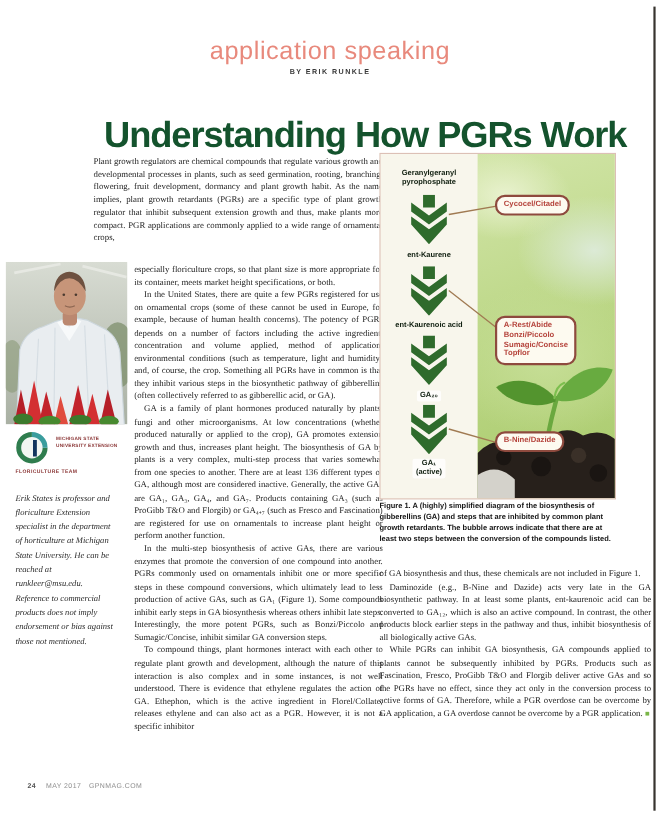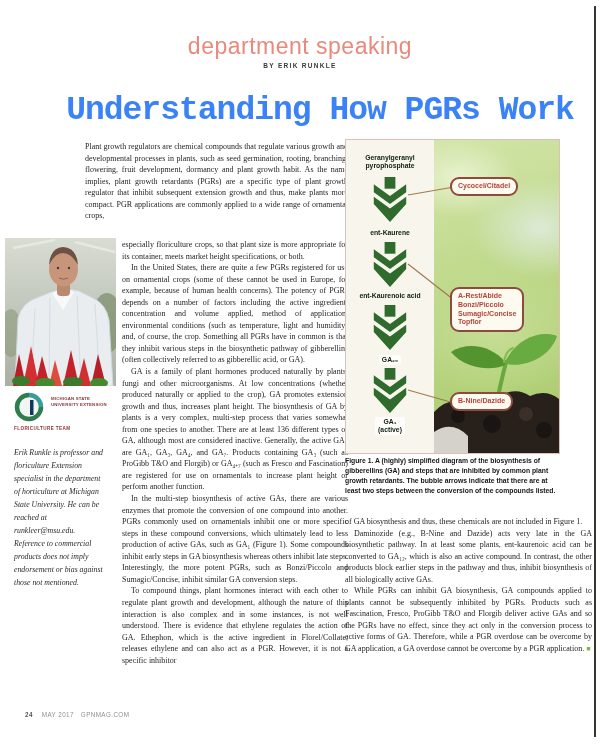--- a/index.html
+++ b/index.html
@@ -5,22 +5,22 @@
   html,body{margin:0;padding:0;background:#ffffff;}
   .page{position:relative;width:600px;height:751px;background:#fff;overflow:hidden;
         font-family:"Liberation Sans",sans-serif;color:#1f1f1f;}
   .scan-edge{position:absolute;left:594px;top:6px;width:2px;height:731px;background:#38342f;}
 
   
   .col-title{position:absolute;top:33px;left:0;width:600px;text-align:center;
     font-size:23px;font-weight:400;letter-spacing:.5px;color:#e8897c;}
   .byline{position:absolute;top:62px;left:0;width:600px;text-align:center;
     font-size:6.5px;font-weight:bold;letter-spacing:1.3px;color:#3a3a3a;}
-  .title{position:absolute;top:92px;left:55px;width:530px;margin:0;text-align:center;
-    font-size:33px;font-weight:bold;letter-spacing:-1px;color:#3b82f6;font-family:Liberation Mono, monospace;}
+  .title{position:absolute;top:92px;left:55px;width:530px;margin:12px;text-align:center;
+    font-size:33px;font-weight:bold;letter-spacing:-1px;color:#14532d;}
 
   
   .bodytxt{font-family:"Liberation Serif",serif;font-size:8px;line-height:11.55px;
     text-align:justify;color:#1e1e1e;overflow:hidden;}
   .bodytxt p{margin:0;text-indent:9px;}
   .bodytxt p.noindent{text-indent:0;}
   .body-a{position:absolute;top:141px;left:85px;width:263px;height:97px;}
   .body-b{position:absolute;top:239px;left:122px;width:226px;height:463px;}
   .body-c{position:absolute;top:516px;left:345px;width:247px;height:192px;}
   .lead-bold{font-weight:normal;}
@@ -64,21 +64,21 @@
   .footer .pgnum{font-weight:bold;color:#555;margin-right:9px;}
   .footer .issue{margin-right:7px;}
 </style>
 </head>
 <body>
 
 <div class="page">
 
   <div class="scan-edge"></div>
 
-  <div class="col-title">department speaking</div>
+  <div class="col-title">application speaking</div>
   <div class="byline">BY ERIK RUNKLE</div>
   <h1 class="title">Understanding How PGRs Work</h1>
 
   <div class="bodytxt body-a">
     <span class="lead-bold">Plant growth regulators are chemical compounds</span><span> that regulate various growth and developmental processes in plants, such as seed germination, rooting, branching, flowering, fruit development, dormancy and plant growth habit. As the name implies, plant growth retardants (PGRs) are a specific type of plant growth regulator that inhibit subsequent extension growth and thus, make plants more compact. PGR applications are commonly applied to a wide range of ornamental crops,</span>
   </div>
 
   <div class="bodytxt body-b">
     <p class="noindent">especially floriculture crops, so that plant size is more appropriate for its container, meets market height specifications, or both.</p>
     <p>In the United States, there are quite a few PGRs registered for use on ornamental crops (some of these cannot be used in Europe, for example, because of human health concerns). The potency of PGRs depends on a number of factors including the active ingredient, concentration and volume applied, method of application, environmental conditions (such as temperature, light and humidity) and, of course, the crop. Something all PGRs have in common is that they inhibit various steps in the biosynthetic pathway of gibberellins (often collectively referred to as gibberellic acid, or GA).</p>
@@ -134,21 +134,21 @@
       <path d="M27,15 A12,12 0 0 0 15,3" fill="none" stroke="#3a9d9d" stroke-width="4.5"></path>
       <rect x="16" y="8" width="3.5" height="15" fill="#12355e"></rect>
     </svg>
     <div class="logo-text">
       <div>MICHIGAN STATE</div>
       <div>UNIVERSITY EXTENSION</div>
     </div>
     <div class="logo-line3">FLORICULTURE TEAM</div>
   </div>
 
-  <div class="bio">Erik Runkle is professor and floriculture Extension specialist in the department of horticulture at Michigan State University. He can be reached at runkleer@msu.edu. Reference to commercial products does not imply endorsement or bias against those not mentioned.</div>
+  <div class="bio">Erik States is professor and floriculture Extension specialist in the department of horticulture at Michigan State University. He can be reached at runkleer@msu.edu. Reference to commercial products does not imply endorsement or bias against those not mentioned.</div>
 
   <figure class="fig">
     <div class="fig-photo">
       <svg width="125" height="313" viewBox="0 0 125 313">
         <path d="M0,272 Q15,256 32,264 Q48,249 62,259 Q80,245 96,256 Q112,249 125,259 L125,313 L0,313 Z" fill="#27201b"></path>
         <circle cx="24" cy="276" r="7" fill="#1a1512"></circle>
         <circle cx="58" cy="284" r="9" fill="#1a1512"></circle>
         <circle cx="92" cy="274" r="7" fill="#3a3028"></circle>
         <circle cx="110" cy="290" r="8" fill="#1a1512"></circle>
         <path d="M0,292 Q18,280 34,296 L34,313 L0,313 Z" fill="#e8e6df" opacity=".9"></path>

